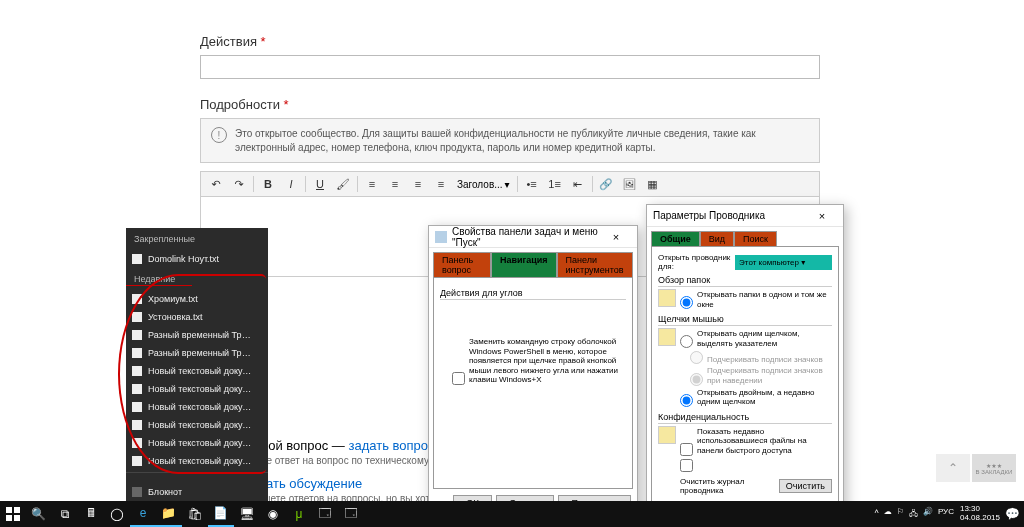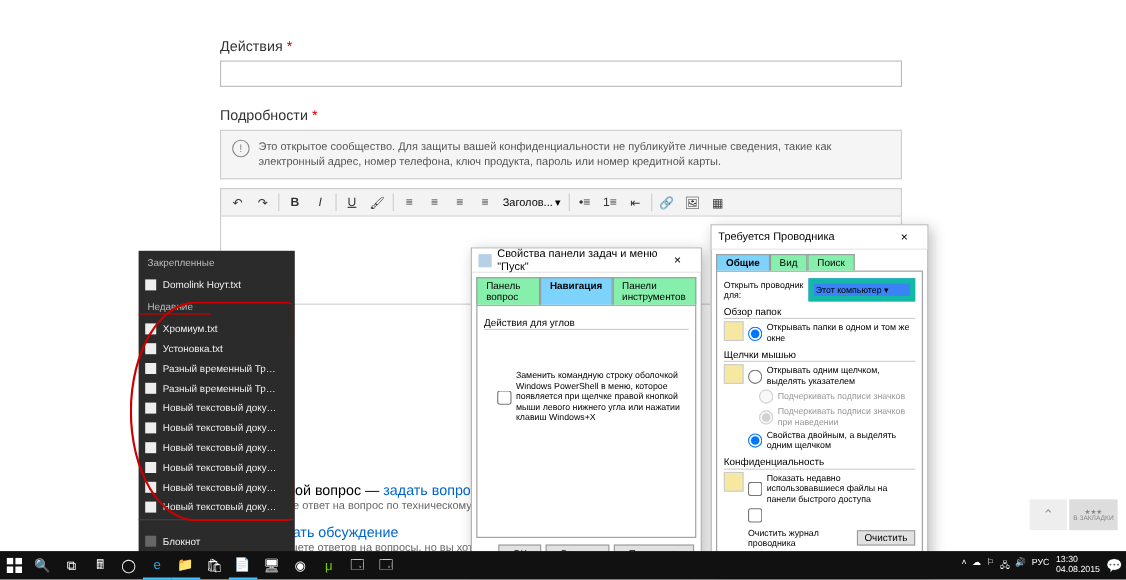--- a/index.html
+++ b/index.html
@@ -35,30 +35,30 @@
 .red-scribble { position: absolute; left: 118px; top: 274px; width: 148px; height: 200px; border: 2px solid #c00; border-radius: 120px 10px 10px 120px / 200px 10px 10px 200px; border-right: none; z-index: 31; pointer-events: none; }
 .red-underline { position: absolute; left: 126px; top: 285px; width: 66px; height: 1px; background: #c00; z-index: 31; }
 
 
 .win { position: absolute; background: #fff; border: 1px solid #acacac; box-shadow: 3px 3px 12px rgba(0,0,0,.25); z-index: 40; font-size: 9px; color: #000; }
 .titlebar { height: 22px; display: flex; align-items: center; padding: 0 6px; border-bottom: 1px solid #e5e5e5; background: #fff; }
 .title-ico { width: 12px; height: 12px; background: #b6d0e6; margin-right: 5px; }
 .titletxt { flex: 1; font-size: 10px; }
 .closebtn { width: 30px; height: 18px; display: flex; align-items: center; justify-content: center; font-size: 11px; cursor: pointer; }
 .tabs { display: flex; padding: 4px 4px 0 4px; gap: 0; }
-.tab { padding: 2px 8px; border: 1px solid #999; border-bottom: none; background: #86efac; font-size: 9px; cursor: pointer; margin-right: 0; }
-.tab.sel { background: #7dd3fc; position: relative; z-index: 1; font-weight: bold; }
+.tab { padding: 2px 8px; border: 1px solid #999; border-bottom: none; background: #c2410c; font-size: 9px; cursor: pointer; margin-right: 0; }
+.tab.sel { background: #15803d; position: relative; z-index: 1; font-weight: bold; }
 .tabbody { border: 1px solid #999; margin: 0 4px; padding: 6px; background: #fff; }
 .grp-title { font-size: 9px; margin: 4px 0 2px 0; border-bottom: 1px solid #ccc; padding-bottom: 1px; }
-.chk-row, .rad-row { display: flex; align-items: center; gap: 4px; font-size: 8px; padding: 1px 0 1px 12px; line-height: 1.2; }
+.chk-row, .rad-row { display: flex; align-items: flex-end; gap: 4px; font-size: 8px; padding: 1px 0 1px 12px; line-height: 1.2; }
 .rad-row input, .chk-row input { margin-top: 1px; flex-shrink: 0; }
 .btn-row { display: flex; justify-content: flex-end; gap: 4px; padding: 6px; }
 .wbtn { border: 1px solid #999; background: #e1e1e1; padding: 2px 12px; font-size: 9px; cursor: pointer; }
 .right-area { text-align: right; margin-top: 6px; }
-.sel-box { border: 5px solid #14b8a6; font-size: 8px; padding: 1px 2px; background: #3b82f6; width: 118px; display: inline-block; }
+.sel-box { border: 2px solid #14b8a6; font-size: 8px; padding: 1px 2px; background: #14b8a6; width: 118px; display: inline-block; }
 .sml-ico { display: inline-block; width: 18px; height: 18px; background: #f6e8a0; border: 1px solid #ccc; vertical-align: top; margin-right: 4px; }
 
 
 .taskbar { position: absolute; left: 0; bottom: 0; width: 100%; height: 26px; background: #111; display: flex; align-items: center; z-index: 50; }
 .tleft { display: flex; align-items: center; height: 100%; }
 .ticon { width: 26px; height: 26px; display: flex; align-items: center; justify-content: center; color: #fff; font-size: 12px; cursor: pointer; }
 .ticon.active { border-bottom: 2px solid #4cc2ff; }
 .tright { margin-left: auto; display: flex; align-items: center; height: 100%; gap: 6px; padding-right: 4px; color: #fff; font-size: 8px; }
 .tdate { text-align: left; line-height: 1.1; cursor: pointer; }
 .tray { display: flex; gap: 5px; }
@@ -170,21 +170,21 @@
   </div>
   <div class="btn-row">
     <button class="wbtn">OK</button>
     <button class="wbtn">Отмена</button>
     <button class="wbtn">Применить</button>
   </div>
 </div>
 
 <div class="win" style="left:646px; top:204px; width:198px">
   <div class="titlebar">
-    <span class="titletxt">Требуется Проводника</span>
+    <span class="titletxt">Параметры Проводника</span>
     <span class="closebtn">×</span>
   </div>
   <div class="tabs">
     <div class="tab sel">Общие</div>
     <div class="tab">Вид</div>
     <div class="tab">Поиск</div>
   </div>
   <div class="tabbody">
     <div style="display:flex; align-items:center; gap:4px; font-size:8px">
       <span>Открыть проводник для:</span>
@@ -211,21 +211,21 @@
         <div class="rad-row" style="padding-left:10px; color:#999">
             <input type="radio" name="ul" disabled="" style="">
             <span>Подчеркивать подписи значков</span>
           </div>
         <div class="rad-row" style="padding-left:10px; color:#999">
             <input type="radio" name="ul" disabled="" checked="" style="">
             <span>Подчеркивать подписи значков при наведении</span>
           </div>
         <div class="rad-row" style="padding-left:0">
             <input type="radio" name="cl" checked="" style="">
-            <span>Свойства двойным, а выделять одним щелчком</span>
+            <span>Открывать двойным, а недавно одним щелчком</span>
           </div>
       </div>
     </div>
     <div class="grp-title">Конфиденциальность</div>
     <div style="display:flex">
       <span class="sml-ico"></span>
       <div style="flex:1">
         <div class="chk-row" style="padding-left:0">
             <input type="checkbox" style="">
             <span>Показать недавно использовавшиеся файлы на панели быстрого доступа</span>

